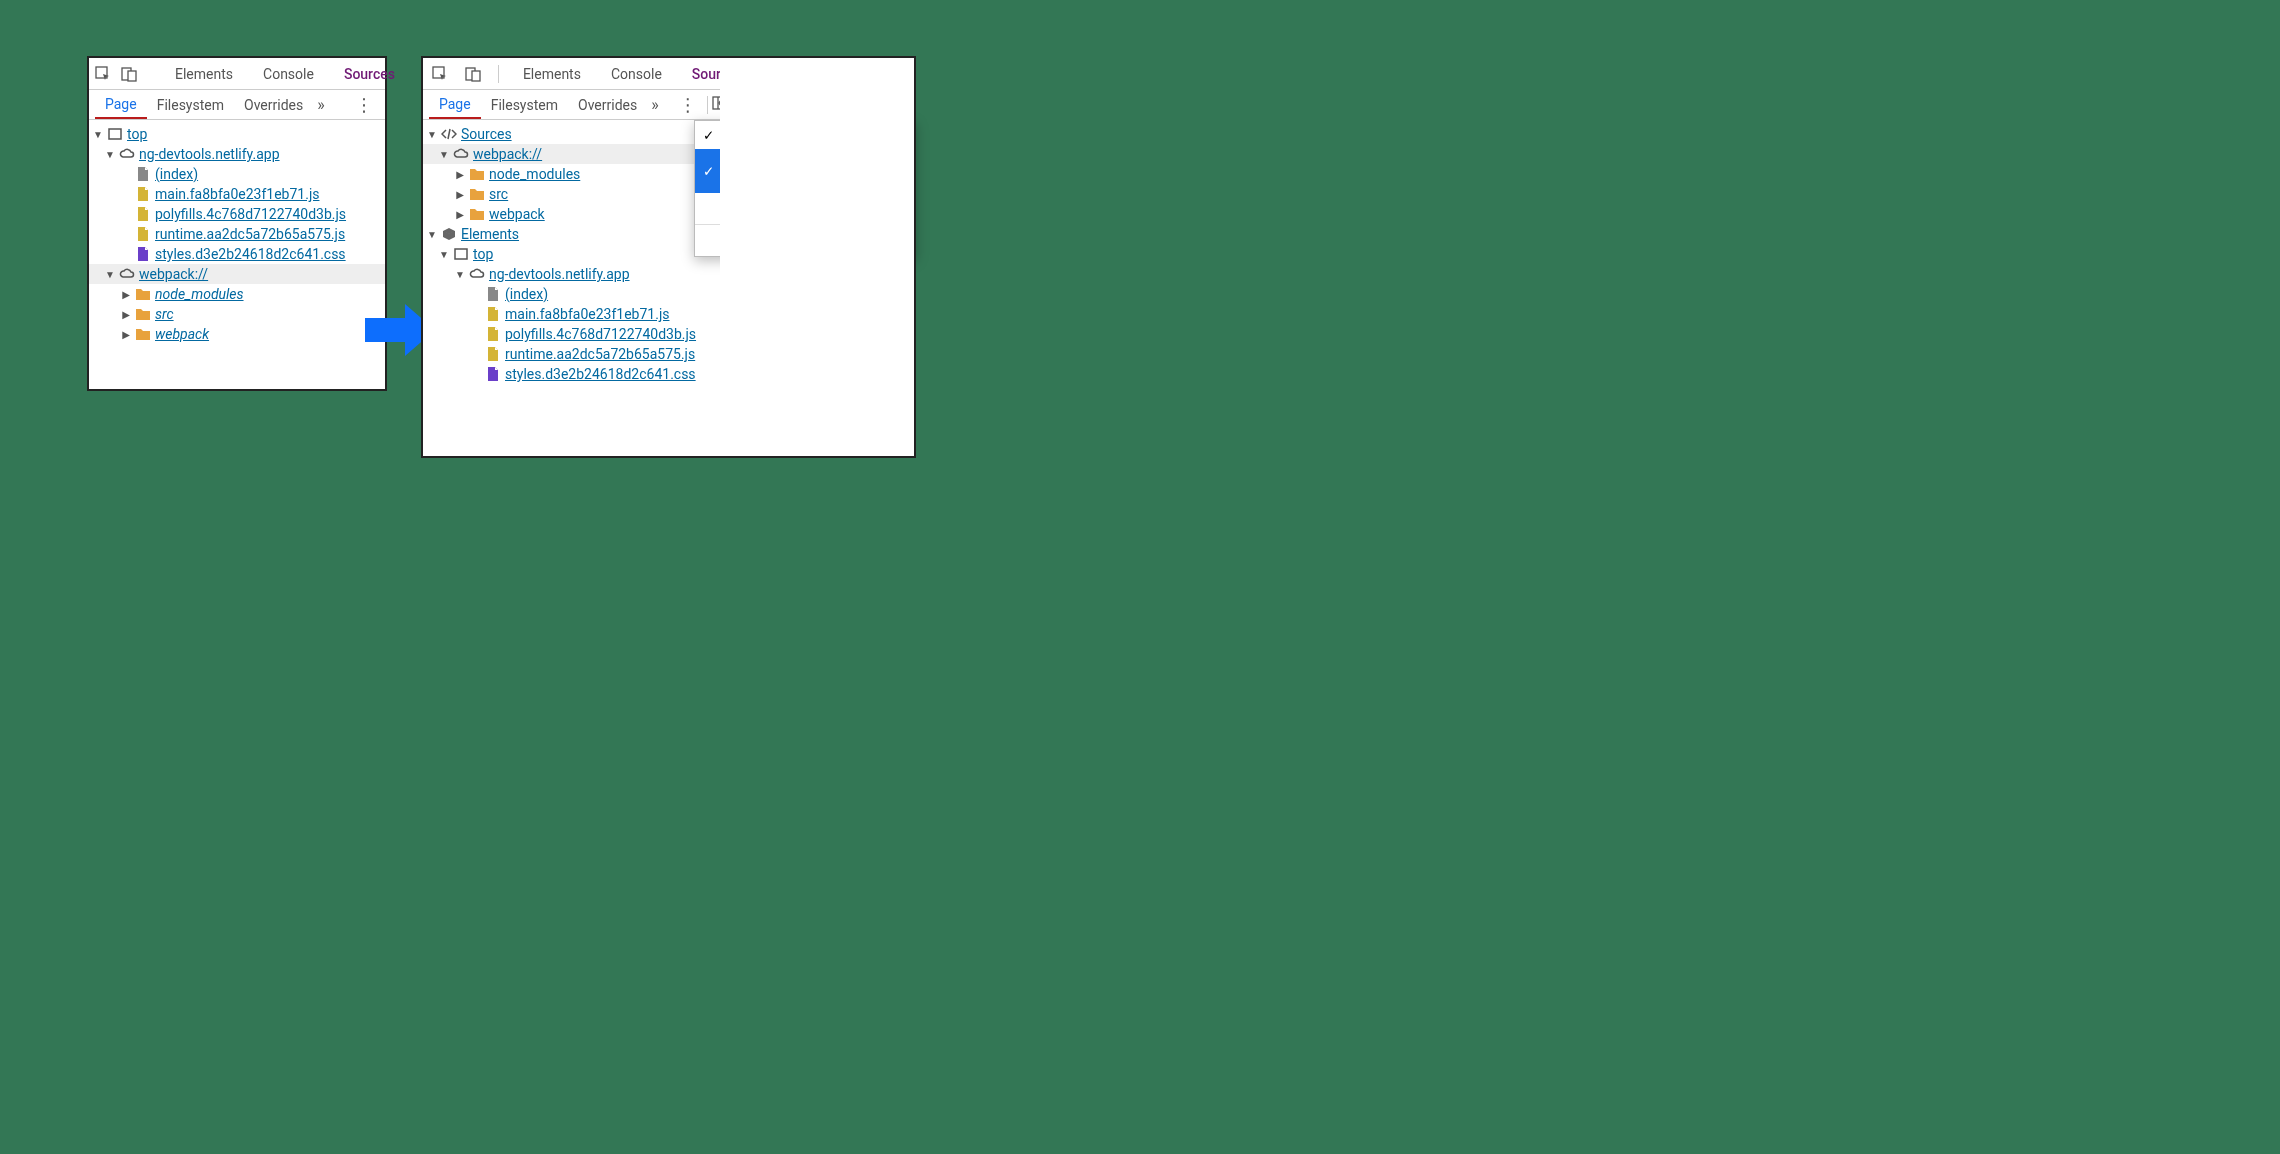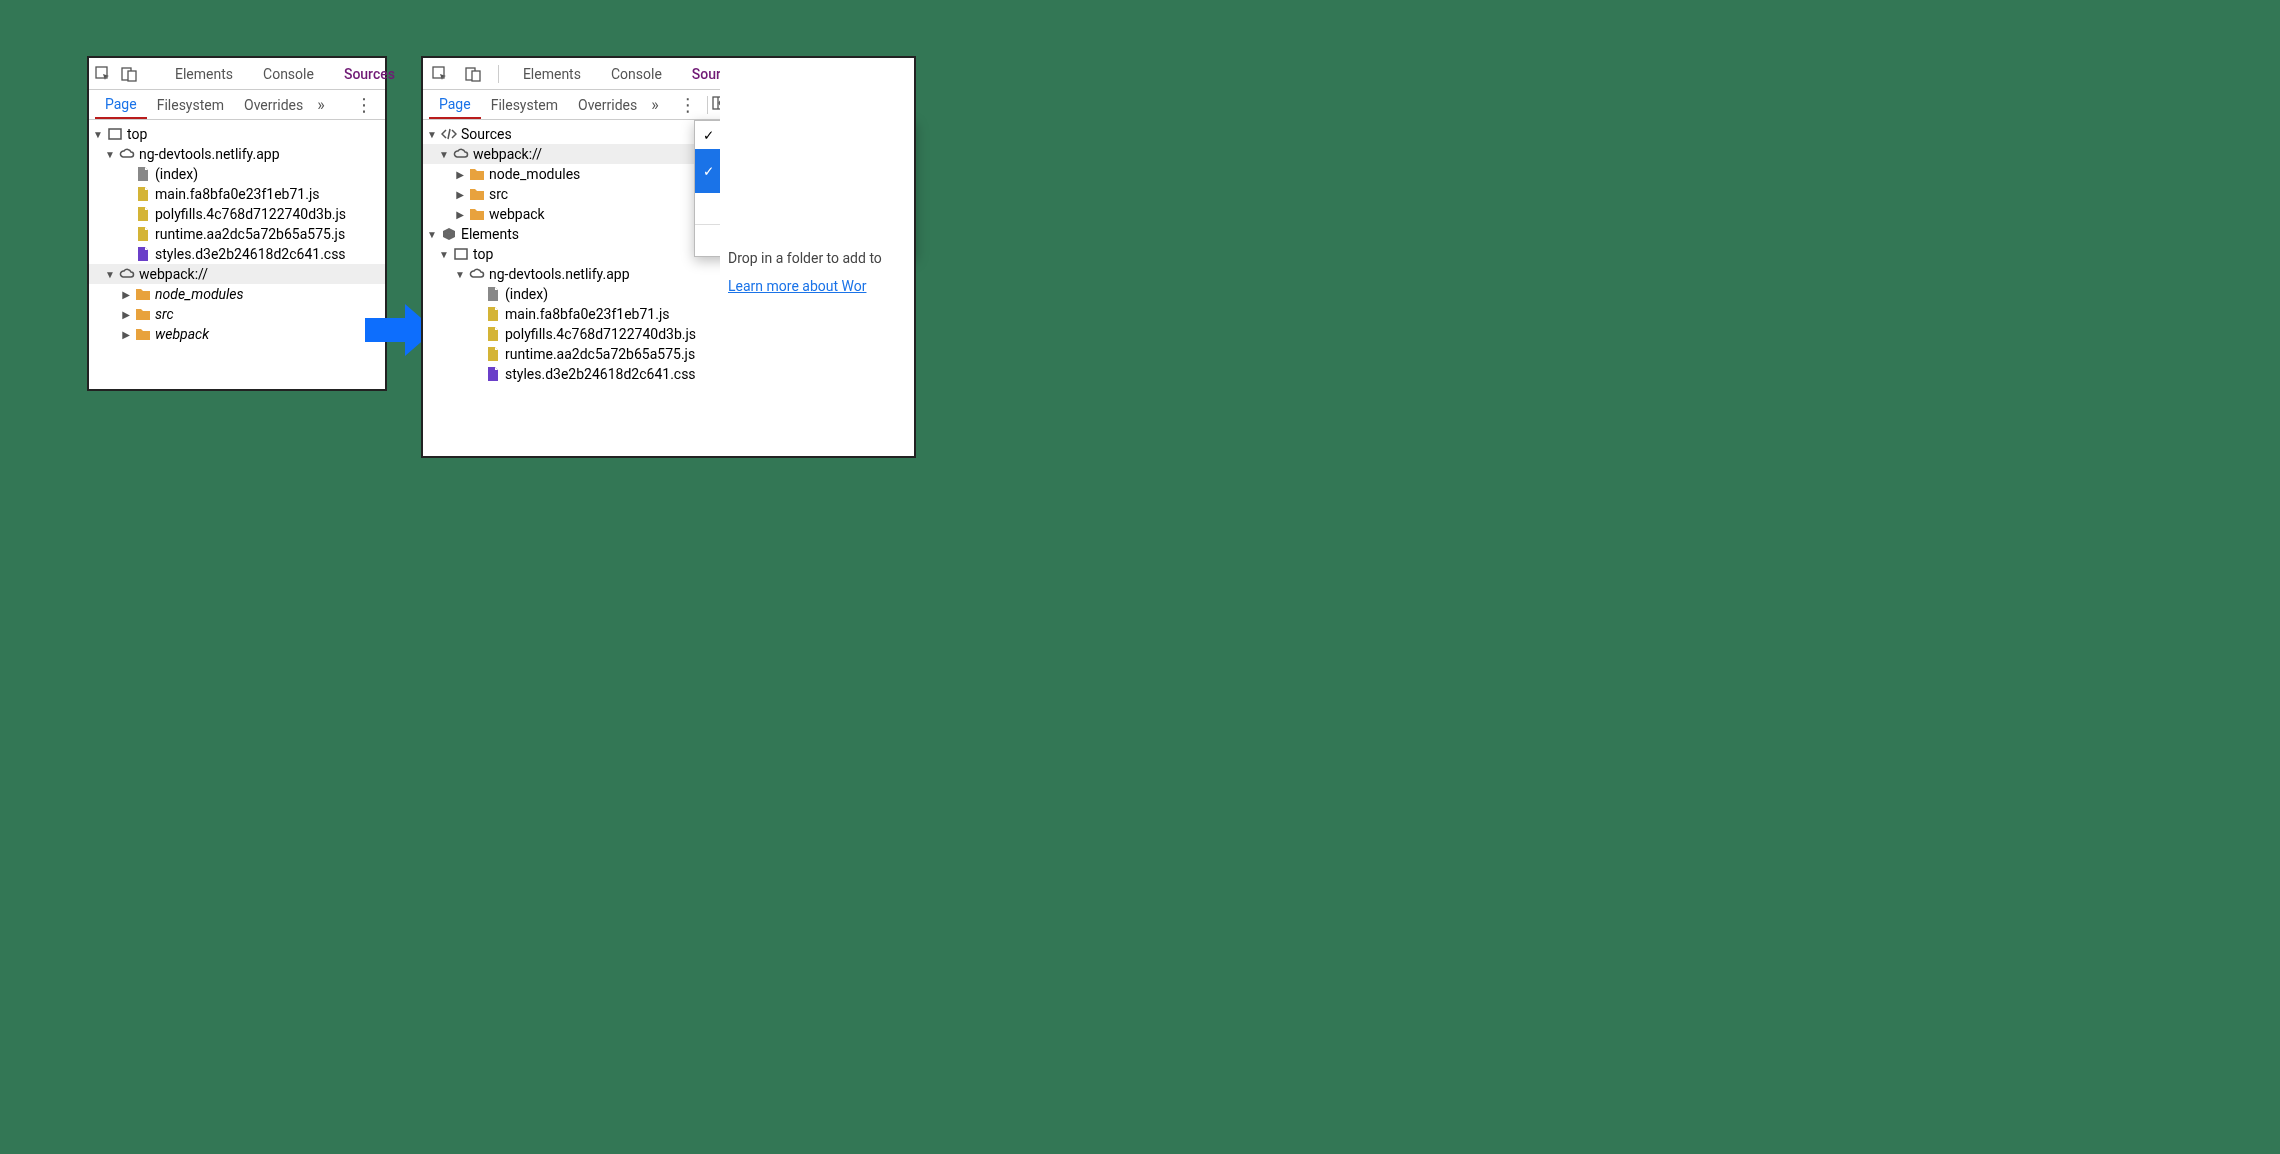--- a/index.html
+++ b/index.html
@@ -86,21 +86,21 @@
   .node {
     display: flex;
     align-items: center;
     padding: 2px 4px;
     gap: 4px;
     white-space: nowrap;
   }
   .node.sel { background: #eee; }
   .node .tw { width: 10px; color:#555; font-size:10px; text-align:center; }
   .node .ico { width:16px; height:16px; display:inline-flex; align-items:center; justify-content:center; }
-  .node .lbl { color:#000000; }
+  .node .lbl { color:#0369a1;text-decoration:underline; }
   .node .lbl.italic { font-style: italic; }
   .indent-1 { padding-left: 16px; }
   .indent-2 { padding-left: 32px; }
   .indent-3 { padding-left: 48px; }
 
   
   .ico-folder { fill:#e8a23d; }
   .ico-file-gray { fill:#888; }
   .ico-file-yellow { fill:#d4b436; }
   .ico-file-purple { fill:#6a3fc9; }
@@ -470,18 +470,13 @@
     <div class="cm-item">
       <span>Open file</span>
       <span class="cm-shortcut">⌘ P</span>
     </div>
   </div>
 </div>
 
 <div style="position:absolute; left:720px; top:56px; width:196px; height:402px; background:#fff; border:2px solid #222; border-left:none; overflow:hidden">
   <div style="height:32px"></div>
   <div style="height:30px"></div>
-  <div style="padding:130px 8px 0 8px; color:#444; text-align:left">
-    <div>Drop in a folder to add to</div>
-    <div style="height:12px"></div>
-    <span class="learn">Learn more about Wor</span>
-  </div>
 </div>
 
 </body></html>

